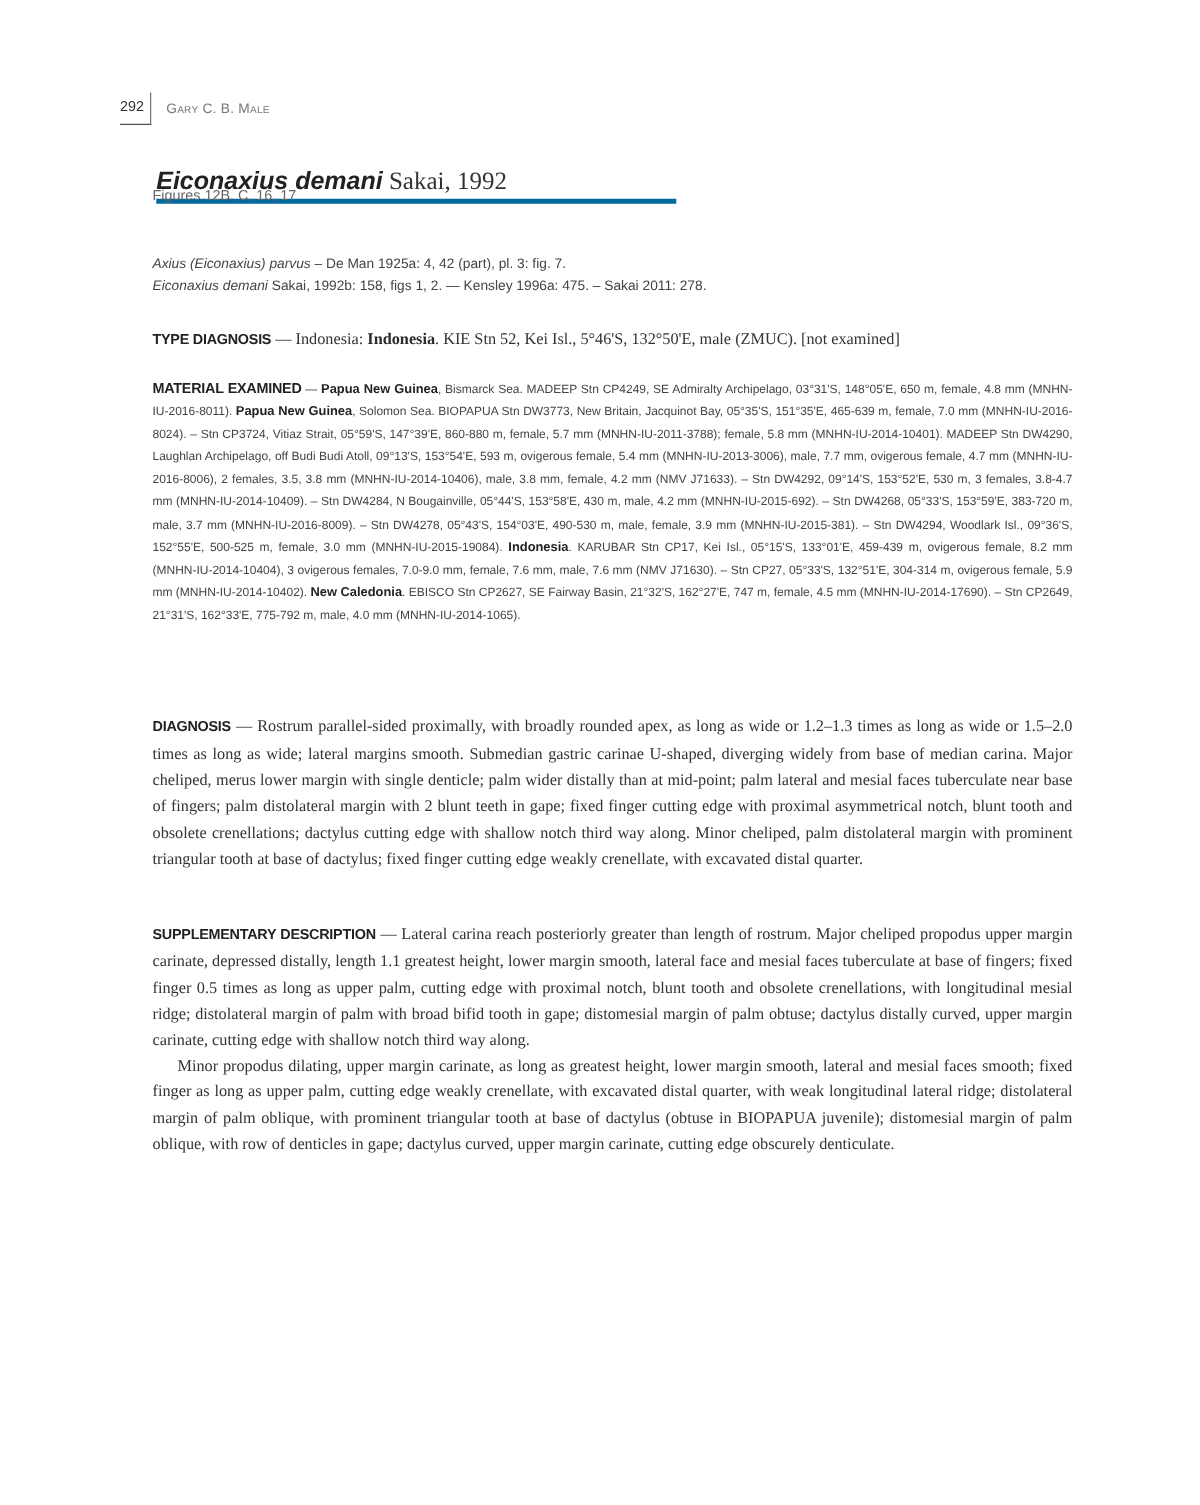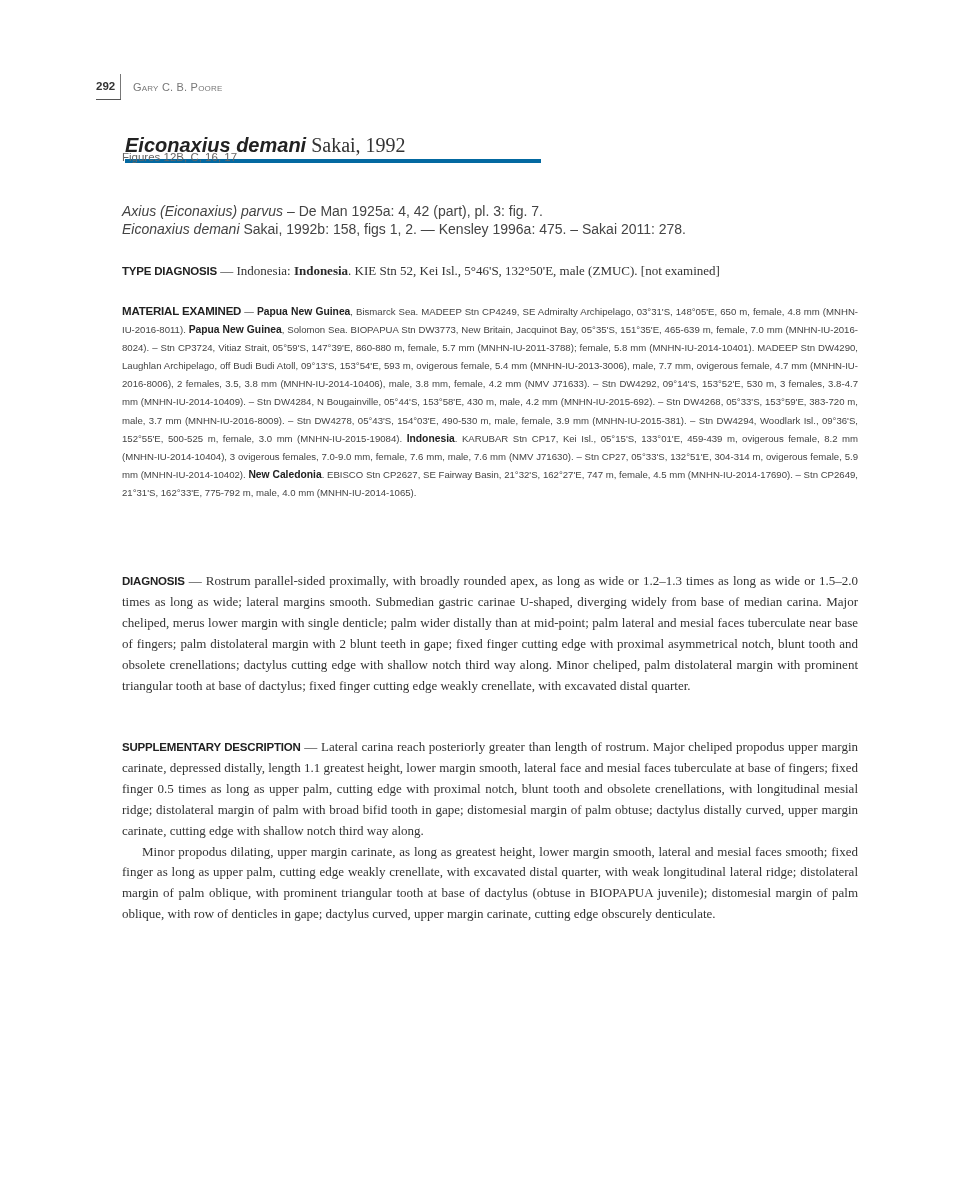--- a/index.html
+++ b/index.html
@@ -1,33 +1,33 @@
 <!DOCTYPE html>
 <html><head>
 <meta charset="utf-8">
 <style>
   html, body { margin: 0; padding: 0; background: #ffffff; }
   body { width: 960px; height: 1204px; position: relative; overflow: hidden; color: #2b2b2b; }
   .sans { font-family: "Liberation Sans", "DejaVu Sans", sans-serif; }
 
   
   .running-head { position: absolute; left: 96px; top: 74px; width: 300px; height: 30px; }
-  .page-num { position: absolute; left: 0; top: 6px; font-size: 11.5px; font-weight: bold; color: #333; text-align: center; }
+  .page-num { position: absolute; left: 0; top: 6px; font-size: 11.5px; font-weight: normal; color: #333; text-align: center; }
   .head-vbar { position: absolute; left: 24px; top: 0; width: 1px; height: 26px; background: #777; }
   .head-under { position: absolute; left: 0; top: 25px; width: 25px; height: 1px; background: #555; }
   .author { position: absolute; left: 37px; top: 7px; font-size: 9px; letter-spacing: 0.2px; color: #777; }
 
   
   .species { position: absolute; left: 125px; top: 134px; width: 416px; }
   .species-title { font-size: 20px; padding-bottom: 2px; border-bottom: 4px solid #0369a1; padding-left: 0; }
   .species-title .binom { font-family: "Liberation Sans", "DejaVu Sans", sans-serif; font-style: italic; font-weight: bold; color: #222; }
   .species-title .auth { font-family: "Liberation Serif", "DejaVu Serif", serif; color: #333; }
   .figs { position: absolute; left: 122px; top: 151px; font-size: 11.5px; color: #666; }
 
-  .synonyms { position: absolute; left: 122px; top: 202px; font-size: 14px; line-height: 18px; color: #444; }
+  .synonyms { position: absolute; left: 122px; top: 202px; font-size: 11px; line-height: 18px; color: #444; }
   .synonyms i { font-style: italic; }
 
   .block { position: absolute; left: 122px; width: 736px; }
   .label { font-family: "Liberation Sans", "DejaVu Sans", sans-serif; font-weight: bold; font-size: 11.5px; color: #222; letter-spacing: -0.2px; }
   .type-material { top: 262px; font-size: 13px; line-height: 18px; }
   .type-material .body { font-family: "Liberation Serif", "DejaVu Serif", serif; color: #333; }
   .type-material b.serif-b { font-family: "Liberation Serif", "DejaVu Serif", serif; font-weight: bold; }
 
   .material { top: 302px; font-size: 9.6px; line-height: 18.1px; text-align: justify; color: #444; }
   .material .label { font-size: 11.5px; }
@@ -40,21 +40,21 @@
   .supp { top: 737px; }
 </style>
 </head>
 <body>
 
 <div class="running-head sans">
   <span class="page-num">292</span>
   <span class="head-vbar"></span>
   <span class="head-under"></span>
 
-  <span class="author" style="font-variant: small-caps; font-size: 11px;">Gary C. B. Poore</span>
+  <span class="author" style="font-variant: small-caps; font-size: 11px;">Gary C. B. Male</span>
 </div>
 
 <div class="species">
   <div class="species-title">
     <span class="binom">Eiconaxius demani</span>
     <span class="auth">Sakai, 1992</span>
   </div>
 </div>
 <div class="figs sans">Figures 12B, C, 16, 17</div>
 

